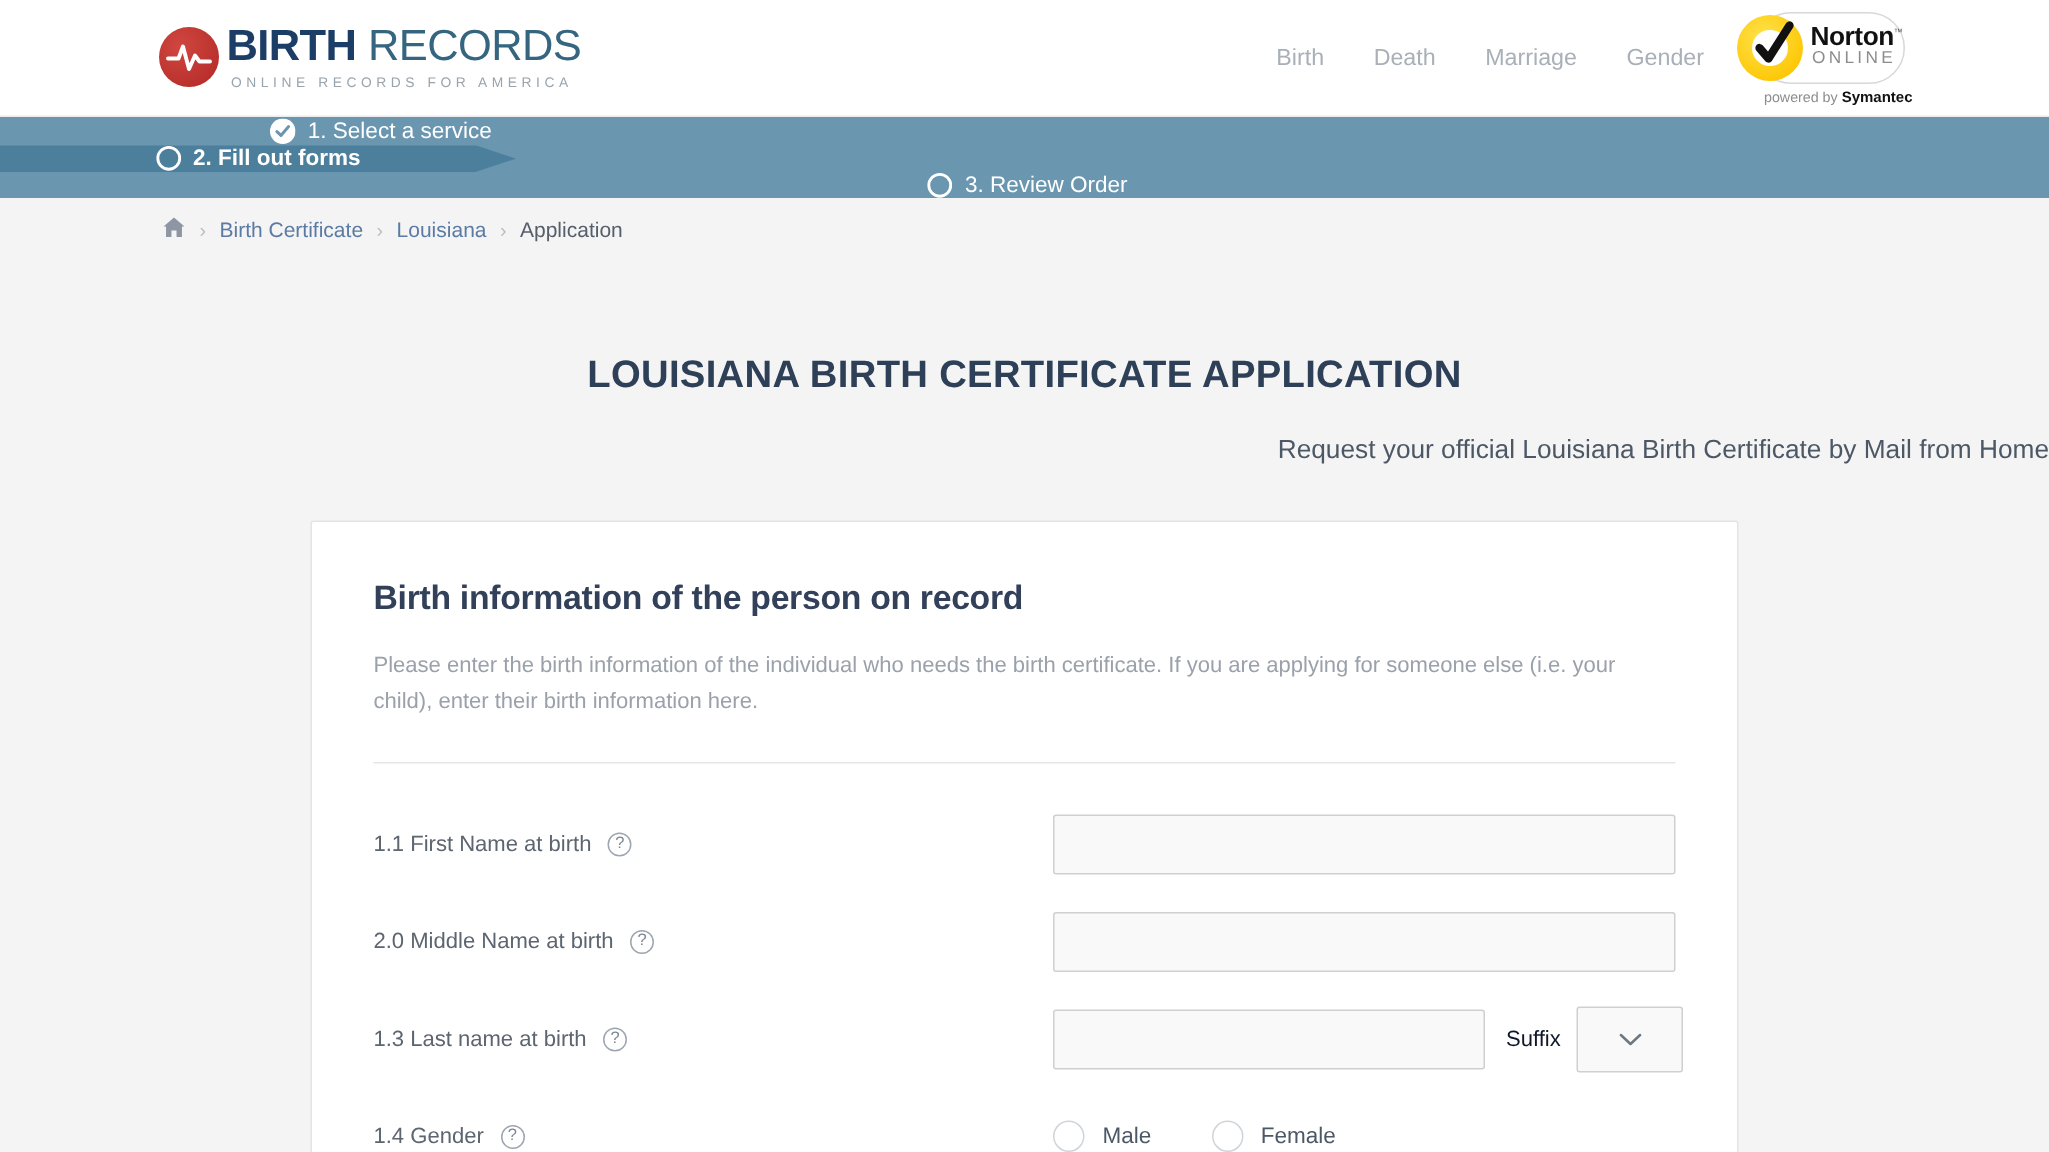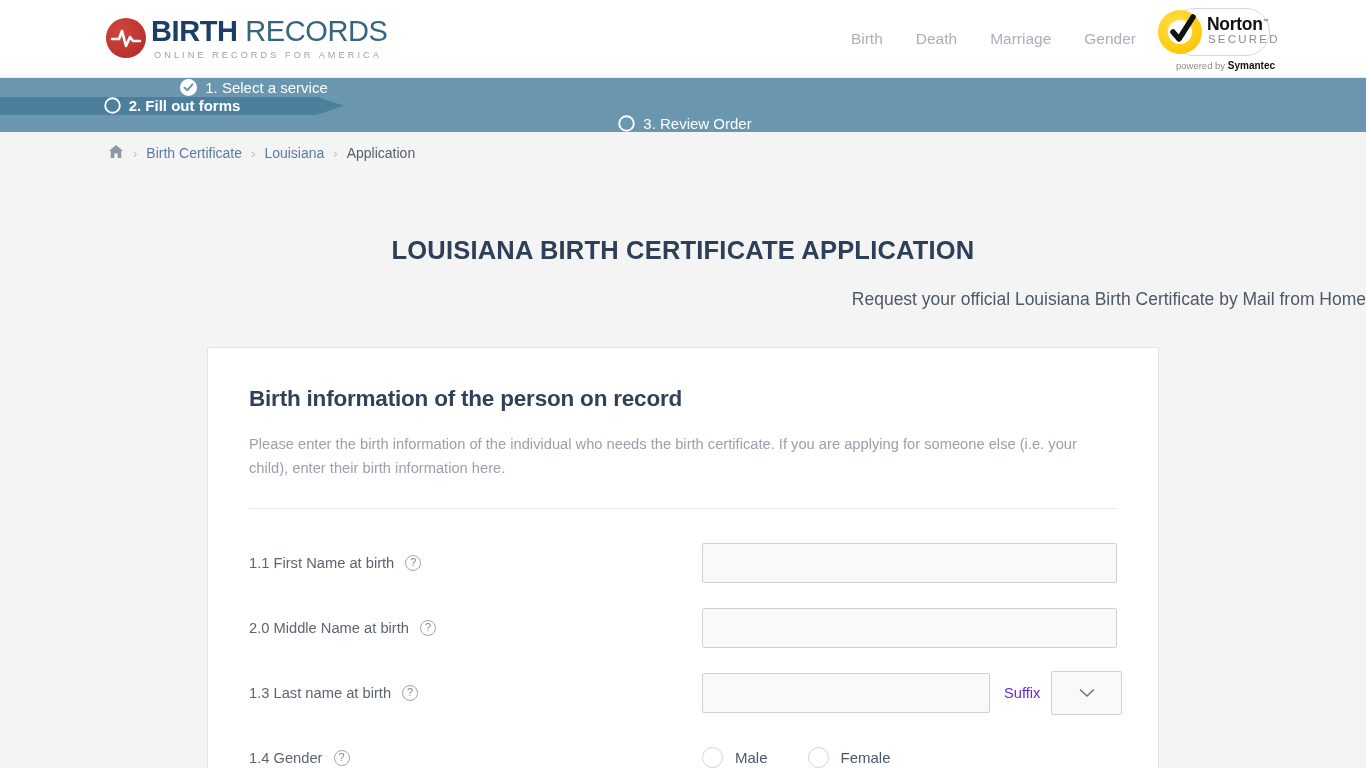--- a/index.html
+++ b/index.html
@@ -283,21 +283,21 @@
     font-size: 15px;
     color: #3d4858;
     padding: 0 10px;
     outline: none;
   }
   .w-full { width: 415px; }
   .w-last { width: 288px; }
 
   .suffix-label {
     font-size: 14.7px;
-    color: #6d28d9;
+    color: #0f172a;
     margin: 0 11px 0 14px;
     white-space: nowrap;
   }
   .sel-wrap {
     position: relative;
     width: 71px; height: 44px;
   }
   select.sel {
     width: 71px; height: 44px;
     background: #f9f9f9;
@@ -365,21 +365,21 @@
     <a href="#">Gender</a>
   </nav>
 
   <div class="norton">
     <div class="norton-box"></div>
     <div class="norton-circle"></div>
     <svg class="norton-check" width="46" height="46" viewBox="0 0 46 46">
       <path d="M14 23 L20 30 L34 8" fill="none" stroke="#111111" stroke-width="5.5" stroke-linecap="round" stroke-linejoin="round"></path>
     </svg>
     <div class="norton-word"><span>Norton</span><sup>™</sup></div>
-    <div class="norton-secured">SECURED</div>
+    <div class="norton-secured">ONLINE</div>
     <div class="norton-powered"><span>powered by </span><b>Symantec</b></div>
   </div>
 </div>
 
 <div class="steps">
 
   <div class="step step-1">
     <span class="step-ico">
       <svg width="17" height="17" viewBox="0 0 17 17">
         <circle cx="8.5" cy="8.5" r="8.5" fill="#ffffff"></circle>

